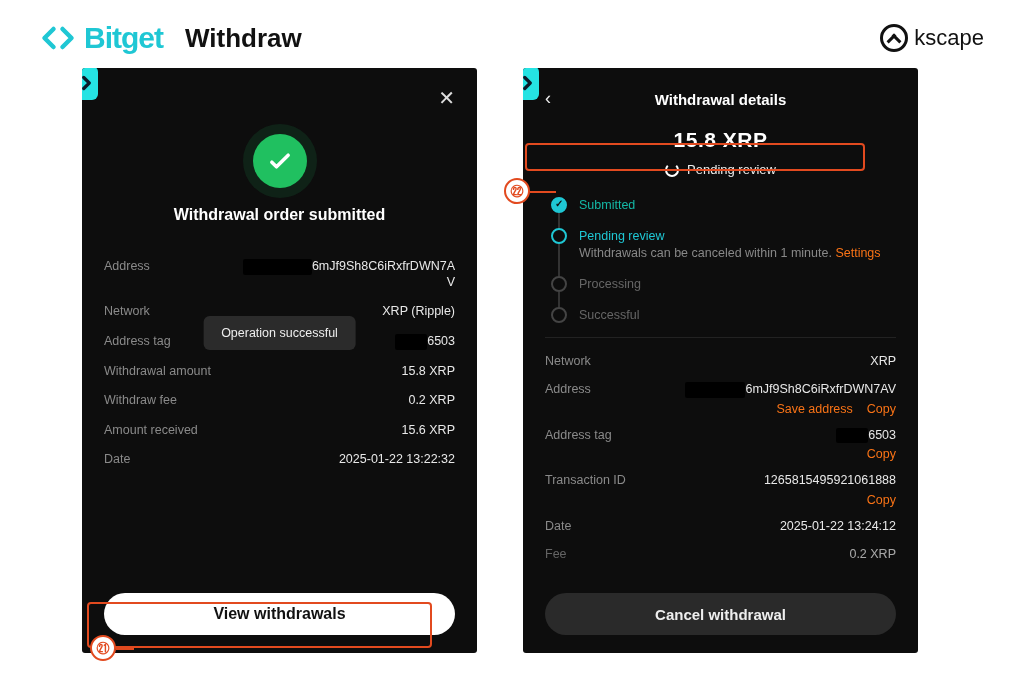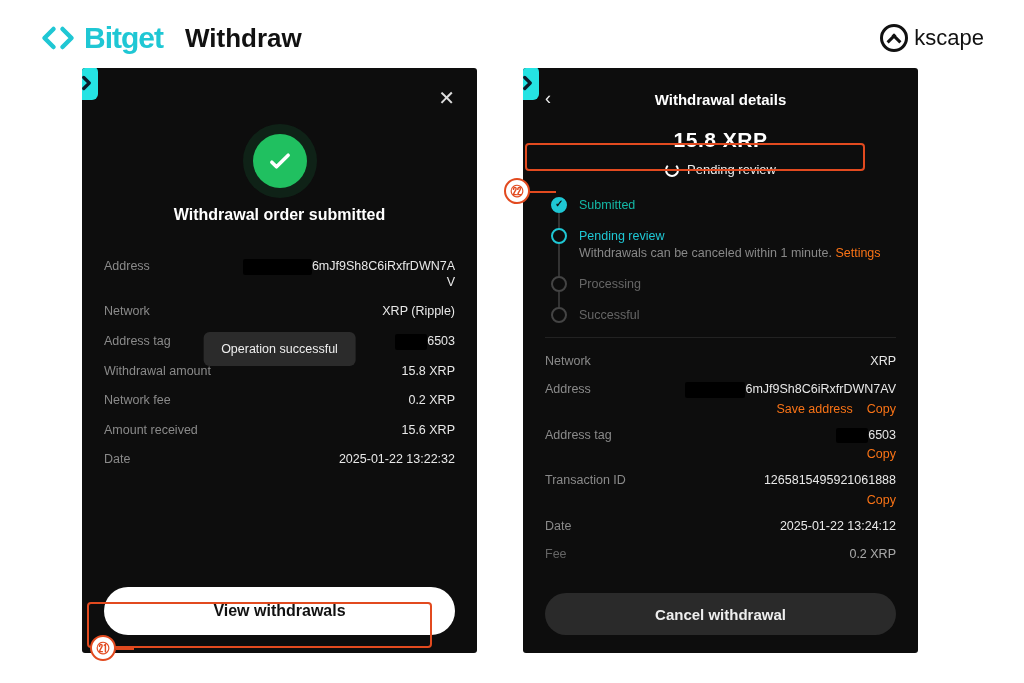--- a/index.html
+++ b/index.html
@@ -65,27 +65,27 @@
     box-shadow: 0 0 0 10px rgba(32,192,96,0.12);
   }
   .success-circle svg { width: 28px; height: 28px; }
   .s1-heading { text-align: center; font-size: 16px; font-weight: 700; margin-bottom: 28px; }
   .info-row { display:flex; justify-content: space-between; align-items: flex-start; font-size: 12.5px; padding: 7px 0; }
   .info-label { color: #8a8a8a; }
   .info-value { color: #e8e8e8; text-align: right; max-width: 62%; word-break: break-all; line-height: 1.25; }
   .redacted { display:inline-block; background:#000; color:#000; border-radius:2px; padding:0 3px; }
   .toast {
     position: absolute; left: 50%; transform: translateX(-50%);
-    top: 264px; background: #2b2b2b; color: #eee; font-size: 12.5px;
+    top: 248px; background: #2b2b2b; color: #eee; font-size: 12.5px;
     padding: 10px 18px; border-radius: 6px;
   }
   .view-btn {
     margin-top: auto;
     background: #fff; color: #111; font-size: 16px; font-weight: 600;
-    border: none; border-radius: 24px; height: 48px; width: 100%;
+    border: none; border-radius: 24px; height: 42px; width: 100%;
     cursor: pointer;
   }
   .highlight-box {
     position: absolute; border: 2px solid #e24a1f; border-radius: 4px;
     pointer-events: none;
   }
   .hl-21 { left: 5px; bottom: 5px; width: 345px; height: 46px; }
   .hl-22 { left: 2px; top: 75px; width: 340px; height: 28px; }
 
   .step-badge {
@@ -179,21 +179,21 @@
       </div>
       <div class="info-row">
         <span class="info-label">Address tag</span>
         <span class="info-value"><span class="redacted">42···</span><span>6503</span></span>
       </div>
       <div class="info-row">
         <span class="info-label">Withdrawal amount</span>
         <span class="info-value">15.8 XRP</span>
       </div>
       <div class="info-row">
-        <span class="info-label">Network fee</span>
+        <span class="info-label">Withdraw fee</span>
         <span class="info-value">0.2 XRP</span>
       </div>
       <div class="info-row">
         <span class="info-label">Amount received</span>
         <span class="info-value">15.6 XRP</span>
       </div>
       <div class="info-row">
         <span class="info-label">Date</span>
         <span class="info-value">2025-01-22 13:22:32</span>
       </div>

